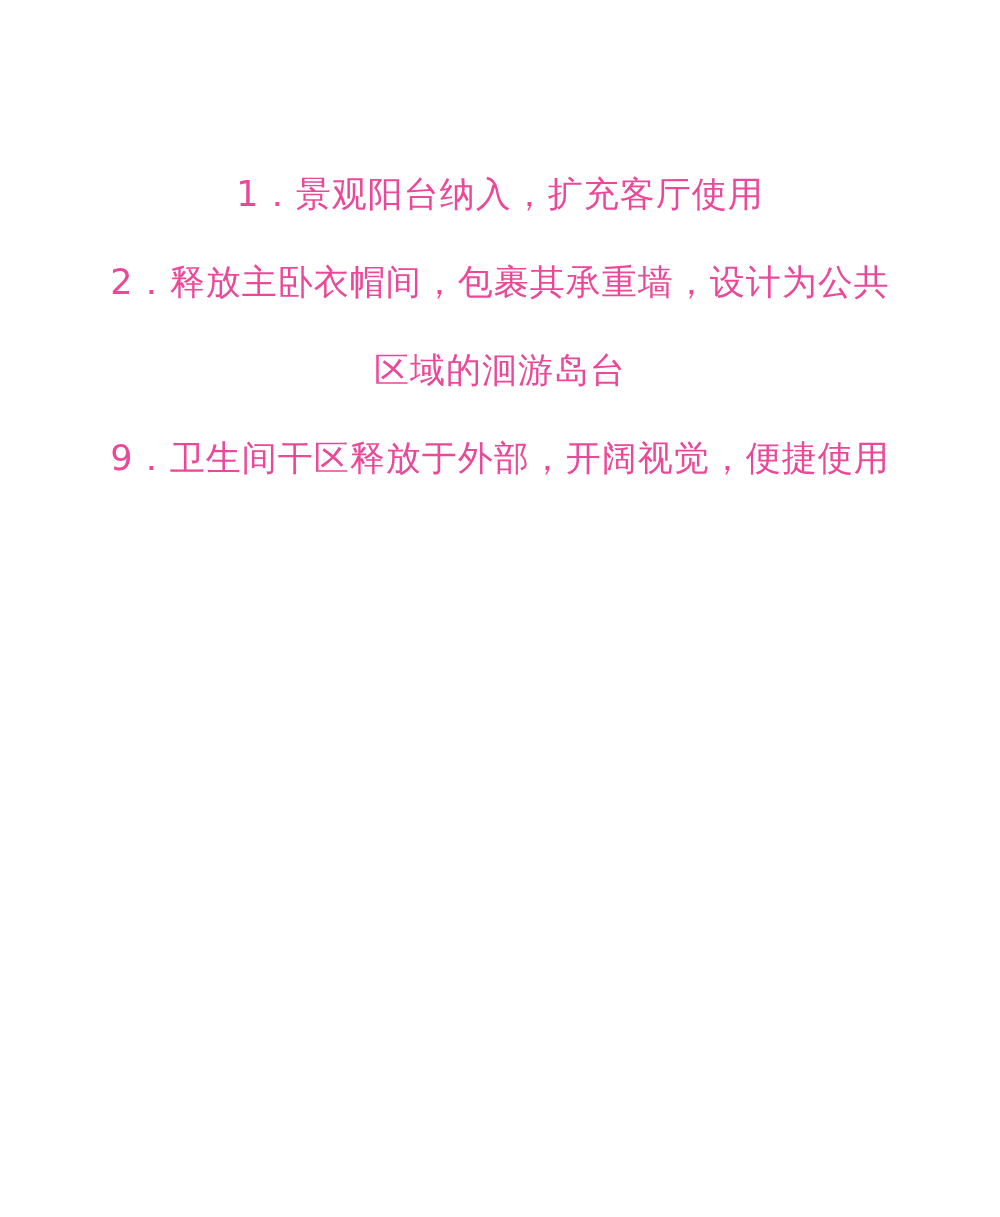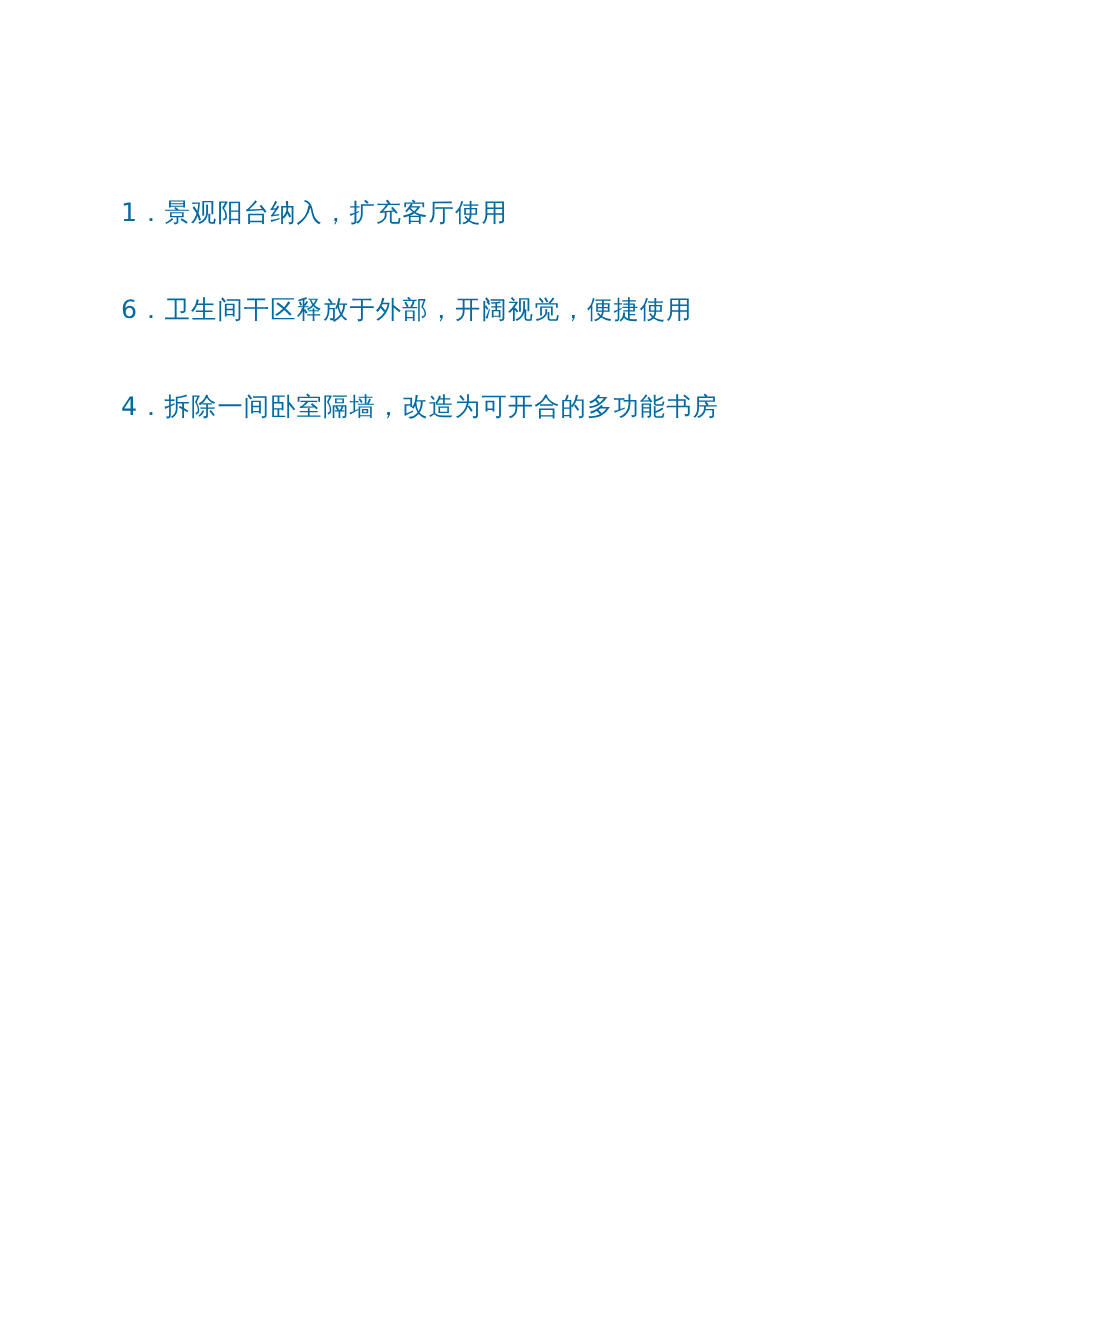--- a/index.html
+++ b/index.html
@@ -18,32 +18,33 @@
     box-sizing: border-box;
     width: 1000px;
     height: 1217px;
     padding: 150px 110px 0 110px;
     background: #ffffff;
   }
   .doc-body {
     display: block;
   }
   .para {
-    font-size: 23px;
+    font-size: 35px;
     line-height: 88px;
     letter-spacing: 1px;
-    color: #0369a1;
+    color: #ec4899;
     margin: 0 0 0 0;
     white-space: pre-wrap;
     word-break: break-all;
     font-weight: 400;
+    text-align: center;
   }
 </style>
 </head>
 <body>
 
 <div class="page">
   <div class="doc-body">
     <p class="para">1．景观阳台纳入，扩充客厅使用</p>
-    <p class="para">6．卫生间干区释放于外部，开阔视觉，便捷使用</p>
-    <p class="para">4．拆除一间卧室隔墙，改造为可开合的多功能书房</p>
+    <p class="para">2．释放主卧衣帽间，包裹其承重墙，设计为公共区域的洄游岛台</p>
+    <p class="para">9．卫生间干区释放于外部，开阔视觉，便捷使用</p>
   </div>
 </div>
 
 </body></html>

